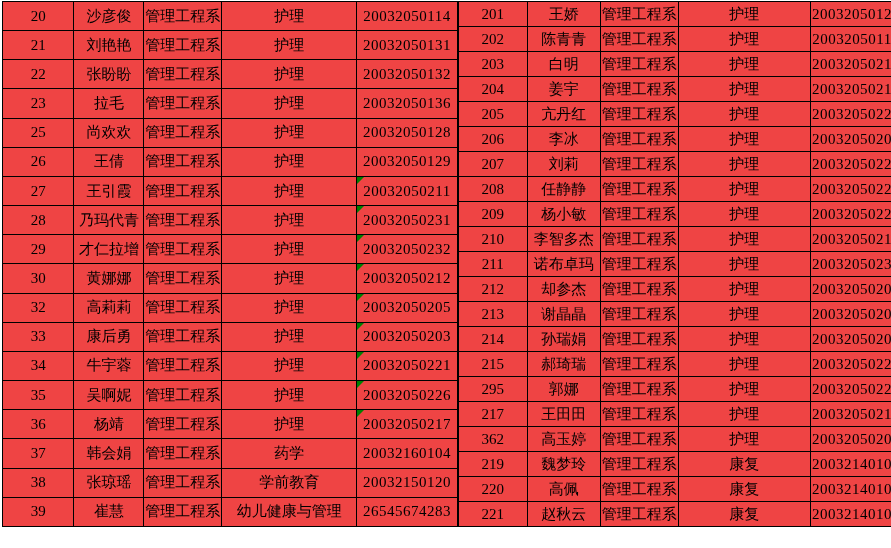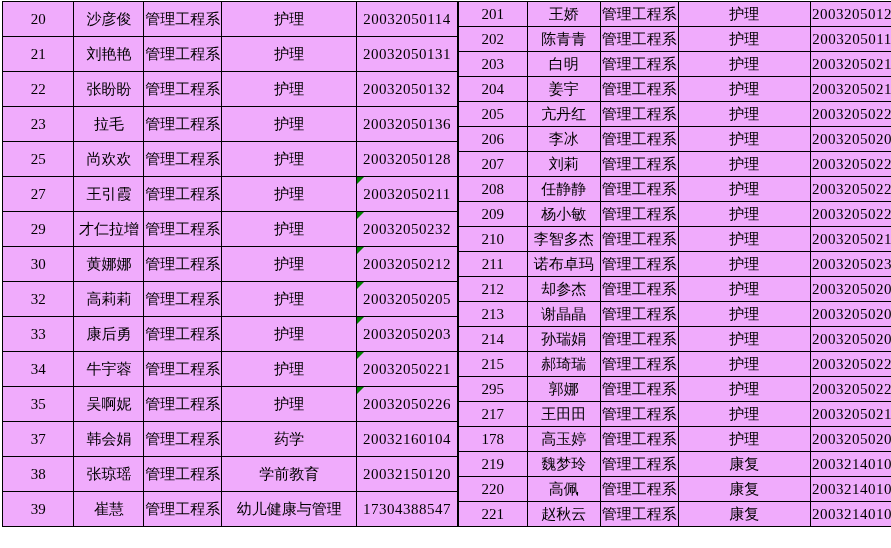--- a/index.html
+++ b/index.html
@@ -11,21 +11,21 @@
   }
   .sheet {
     position: absolute;
     top: 1px; left: 2px;
     width: 900px;
     display: flex;
   }
   table.roster {
     border-collapse: collapse;
     table-layout: fixed;
-    background: #f0abfc;
+    background: #ef4444;
   }
   table.roster td {
     border: 1px solid #000000;
     height: 25px;
     text-align: center;
     vertical-align: middle;
     font-size: 15px;
     color: #000000;
     white-space: nowrap;
     overflow: hidden;
@@ -95,27 +95,41 @@
           <td class="c-id">20032050136</td>
         </tr>
         <tr>
           <td class="c-no">25</td>
           <td class="c-name">尚欢欢</td>
           <td class="c-dept">管理工程系</td>
           <td class="c-major">护理</td>
           <td class="c-id">20032050128</td>
         </tr>
         <tr>
+          <td class="c-no">26</td>
+          <td class="c-name">王倩</td>
+          <td class="c-dept">管理工程系</td>
+          <td class="c-major">护理</td>
+          <td class="c-id">20032050129</td>
+        </tr>
+        <tr>
           <td class="c-no">27</td>
           <td class="c-name">王引霞</td>
           <td class="c-dept">管理工程系</td>
           <td class="c-major">护理</td>
           <td class="c-id">20032050211<span class="err-tri" style="border-top-color: rgb(0, 128, 0);"></span></td>
         </tr>
         <tr>
+          <td class="c-no">28</td>
+          <td class="c-name">乃玛代青</td>
+          <td class="c-dept">管理工程系</td>
+          <td class="c-major">护理</td>
+          <td class="c-id">20032050231<span class="err-tri" style="border-top-color: rgb(0, 128, 0);"></span></td>
+        </tr>
+        <tr>
           <td class="c-no">29</td>
           <td class="c-name">才仁拉增</td>
           <td class="c-dept">管理工程系</td>
           <td class="c-major">护理</td>
           <td class="c-id">20032050232<span class="err-tri" style="border-top-color: rgb(0, 128, 0);"></span></td>
         </tr>
         <tr>
           <td class="c-no">30</td>
           <td class="c-name">黄娜娜</td>
           <td class="c-dept">管理工程系</td>
@@ -144,39 +158,46 @@
           <td class="c-id">20032050221<span class="err-tri" style="border-top-color: rgb(0, 128, 0);"></span></td>
         </tr>
         <tr>
           <td class="c-no">35</td>
           <td class="c-name">吴啊妮</td>
           <td class="c-dept">管理工程系</td>
           <td class="c-major">护理</td>
           <td class="c-id">20032050226<span class="err-tri" style="border-top-color: rgb(0, 128, 0);"></span></td>
         </tr>
         <tr>
+          <td class="c-no">36</td>
+          <td class="c-name">杨靖</td>
+          <td class="c-dept">管理工程系</td>
+          <td class="c-major">护理</td>
+          <td class="c-id">20032050217<span class="err-tri" style="border-top-color: rgb(0, 128, 0);"></span></td>
+        </tr>
+        <tr>
           <td class="c-no">37</td>
           <td class="c-name">韩会娟</td>
           <td class="c-dept">管理工程系</td>
           <td class="c-major">药学</td>
           <td class="c-id">20032160104</td>
         </tr>
         <tr>
           <td class="c-no">38</td>
           <td class="c-name">张琼瑶</td>
           <td class="c-dept">管理工程系</td>
           <td class="c-major">学前教育</td>
           <td class="c-id">20032150120</td>
         </tr>
         <tr>
           <td class="c-no">39</td>
           <td class="c-name">崔慧</td>
           <td class="c-dept">管理工程系</td>
           <td class="c-major">幼儿健康与管理</td>
-          <td class="c-id">17304388547</td>
+          <td class="c-id">26545674283</td>
         </tr>
       </tbody>
   </table>
   <table class="roster t-right">
     <colgroup>
         <col>
         <col>
         <col>
         <col>
         <col>
@@ -295,21 +316,21 @@
           <td class="c-id">20032050220</td>
         </tr>
         <tr>
           <td class="c-no">217</td>
           <td class="c-name">王田田</td>
           <td class="c-dept">管理工程系</td>
           <td class="c-major">护理</td>
           <td class="c-id">20032050210</td>
         </tr>
         <tr>
-          <td class="c-no">178</td>
+          <td class="c-no">362</td>
           <td class="c-name">高玉婷</td>
           <td class="c-dept">管理工程系</td>
           <td class="c-major">护理</td>
           <td class="c-id">20032050208</td>
         </tr>
         <tr>
           <td class="c-no">219</td>
           <td class="c-name">魏梦玲</td>
           <td class="c-dept">管理工程系</td>
           <td class="c-major">康复</td>

